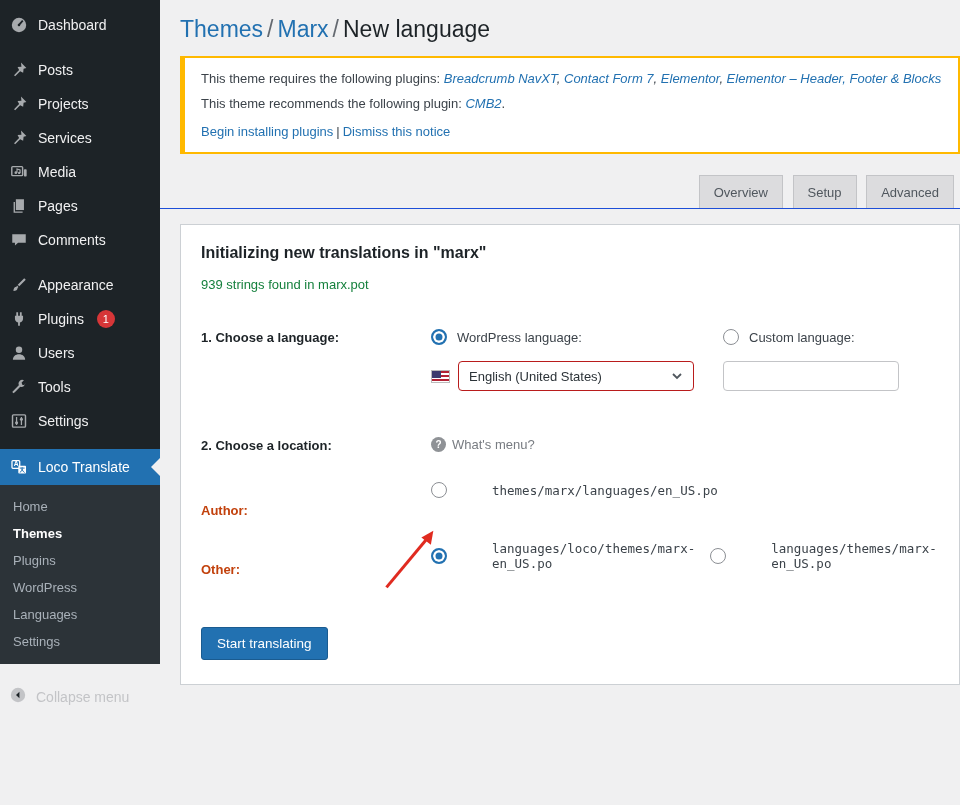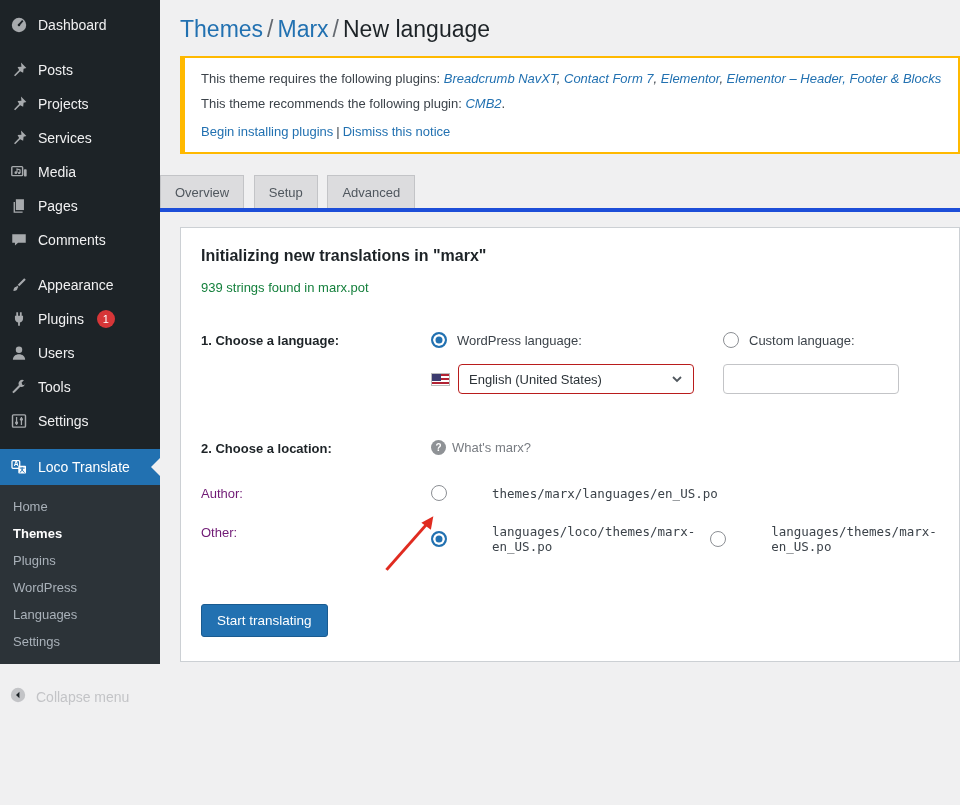--- a/index.html
+++ b/index.html
@@ -30,31 +30,31 @@
   .crumb-sep { color:#646970; padding:0 4px; }
 
   .notice { margin:13px 0 0 20px; background:#fff; border:2px solid #ffb900; border-left-width:5px; padding:3px 16px 13px; }
   .notice p { margin-top:10px; color:#3c434a; }
   .notice .actions { margin-top:13px; }
   .notice a { color:#2271b1; text-decoration:none; cursor:pointer; }
   .notice .plugin-link { font-style:italic; }
   .action-sep { color:#3c434a; padding:0 3px; }
   .line-clip { white-space:nowrap; overflow:hidden; display:block; }
 
-  .tabs { margin-top:21px; border-bottom:4px solid #1d4ed8; }
+  .tabs { margin-top:21px; padding-left:27px; border-bottom:1px solid #1d4ed8;text-align:right; }
   .tab { display:inline-block; margin-right:6px; padding:9px 14px 8px; background:#dcdcde; border:1px solid #c3c4c7; border-bottom:none; color:#50575e; font-size:13px; cursor:pointer; vertical-align:bottom; }
 
   .panel { margin:15px 0 0 20px; background:#fff; border:1px solid #ccd0d4; padding:19px 20px 24px; position:relative; min-height:428px; }
   .panel h2 { font-size:16px; font-weight:700; color:#1d2327; }
   .subtext { margin-top:15px; color:#15803d; }
 
   .form { margin-top:37px; }
   .frow { display:grid; grid-template-columns:230px 292px auto; align-items:start; }
   .flabel { font-weight:700; color:#1d2327; padding-top:1px; }
-  .flabel.plain { font-weight:400; color:#701a75; }
+  .flabel.plain { font-weight:700; color:#c2410c;margin-top:20px; }
   .radio-row { display:flex; align-items:center; gap:10px; }
   .radio { width:16px; height:16px; min-width:16px; border:1px solid #8c8f94; border-radius:50%; background:#fff; display:inline-block; cursor:pointer; }
   .radio.checked { border:2px solid #2271b1; background:#2271b1; box-shadow:inset 0 0 0 2.5px #fff; }
   .rlabel { color:#3c434a; }
   .mono { font-family:"DejaVu Sans Mono","Liberation Mono",monospace; font-size:12.5px; color:#3c434a;margin-left:35px; }
 
   .select-row { display:flex; align-items:center; gap:8px; margin-top:16px; }
   .flag { width:19px; height:13px; position:relative; background:repeating-linear-gradient(#b22234 0 2px,#fff 2px 4px); border:0.5px solid #bbb; }
   .flag::before { content:""; position:absolute; left:0; top:0; width:9px; height:7px; background:#3c3b6e; }
   .select { width:236px; height:30px; background:#fff; border:1px solid #b91c1c; border-radius:4px; display:flex; align-items:center; justify-content:space-between; padding:0 10px; color:#2c3338; cursor:pointer; }
@@ -282,21 +282,21 @@
             </div>
             <input class="text-input" type="text" value="" style="">
           </div>
         </div>
 
         
         <div class="frow row-location">
           <div class="flabel">2. Choose a location:</div>
           <div class="whats-this">
             <span class="q-icon">?</span>
-            <span>What's marx?</span>
+            <span>What's menu?</span>
           </div>
           <div></div>
         </div>
 
         
         <div class="frow row-author">
           <div class="flabel plain">Author:</div>
           <div class="radio-row" style="grid-column:2 / span 2;">
             <span class="radio"></span>
             <span class="mono">themes/marx/languages/en_US.po</span>

